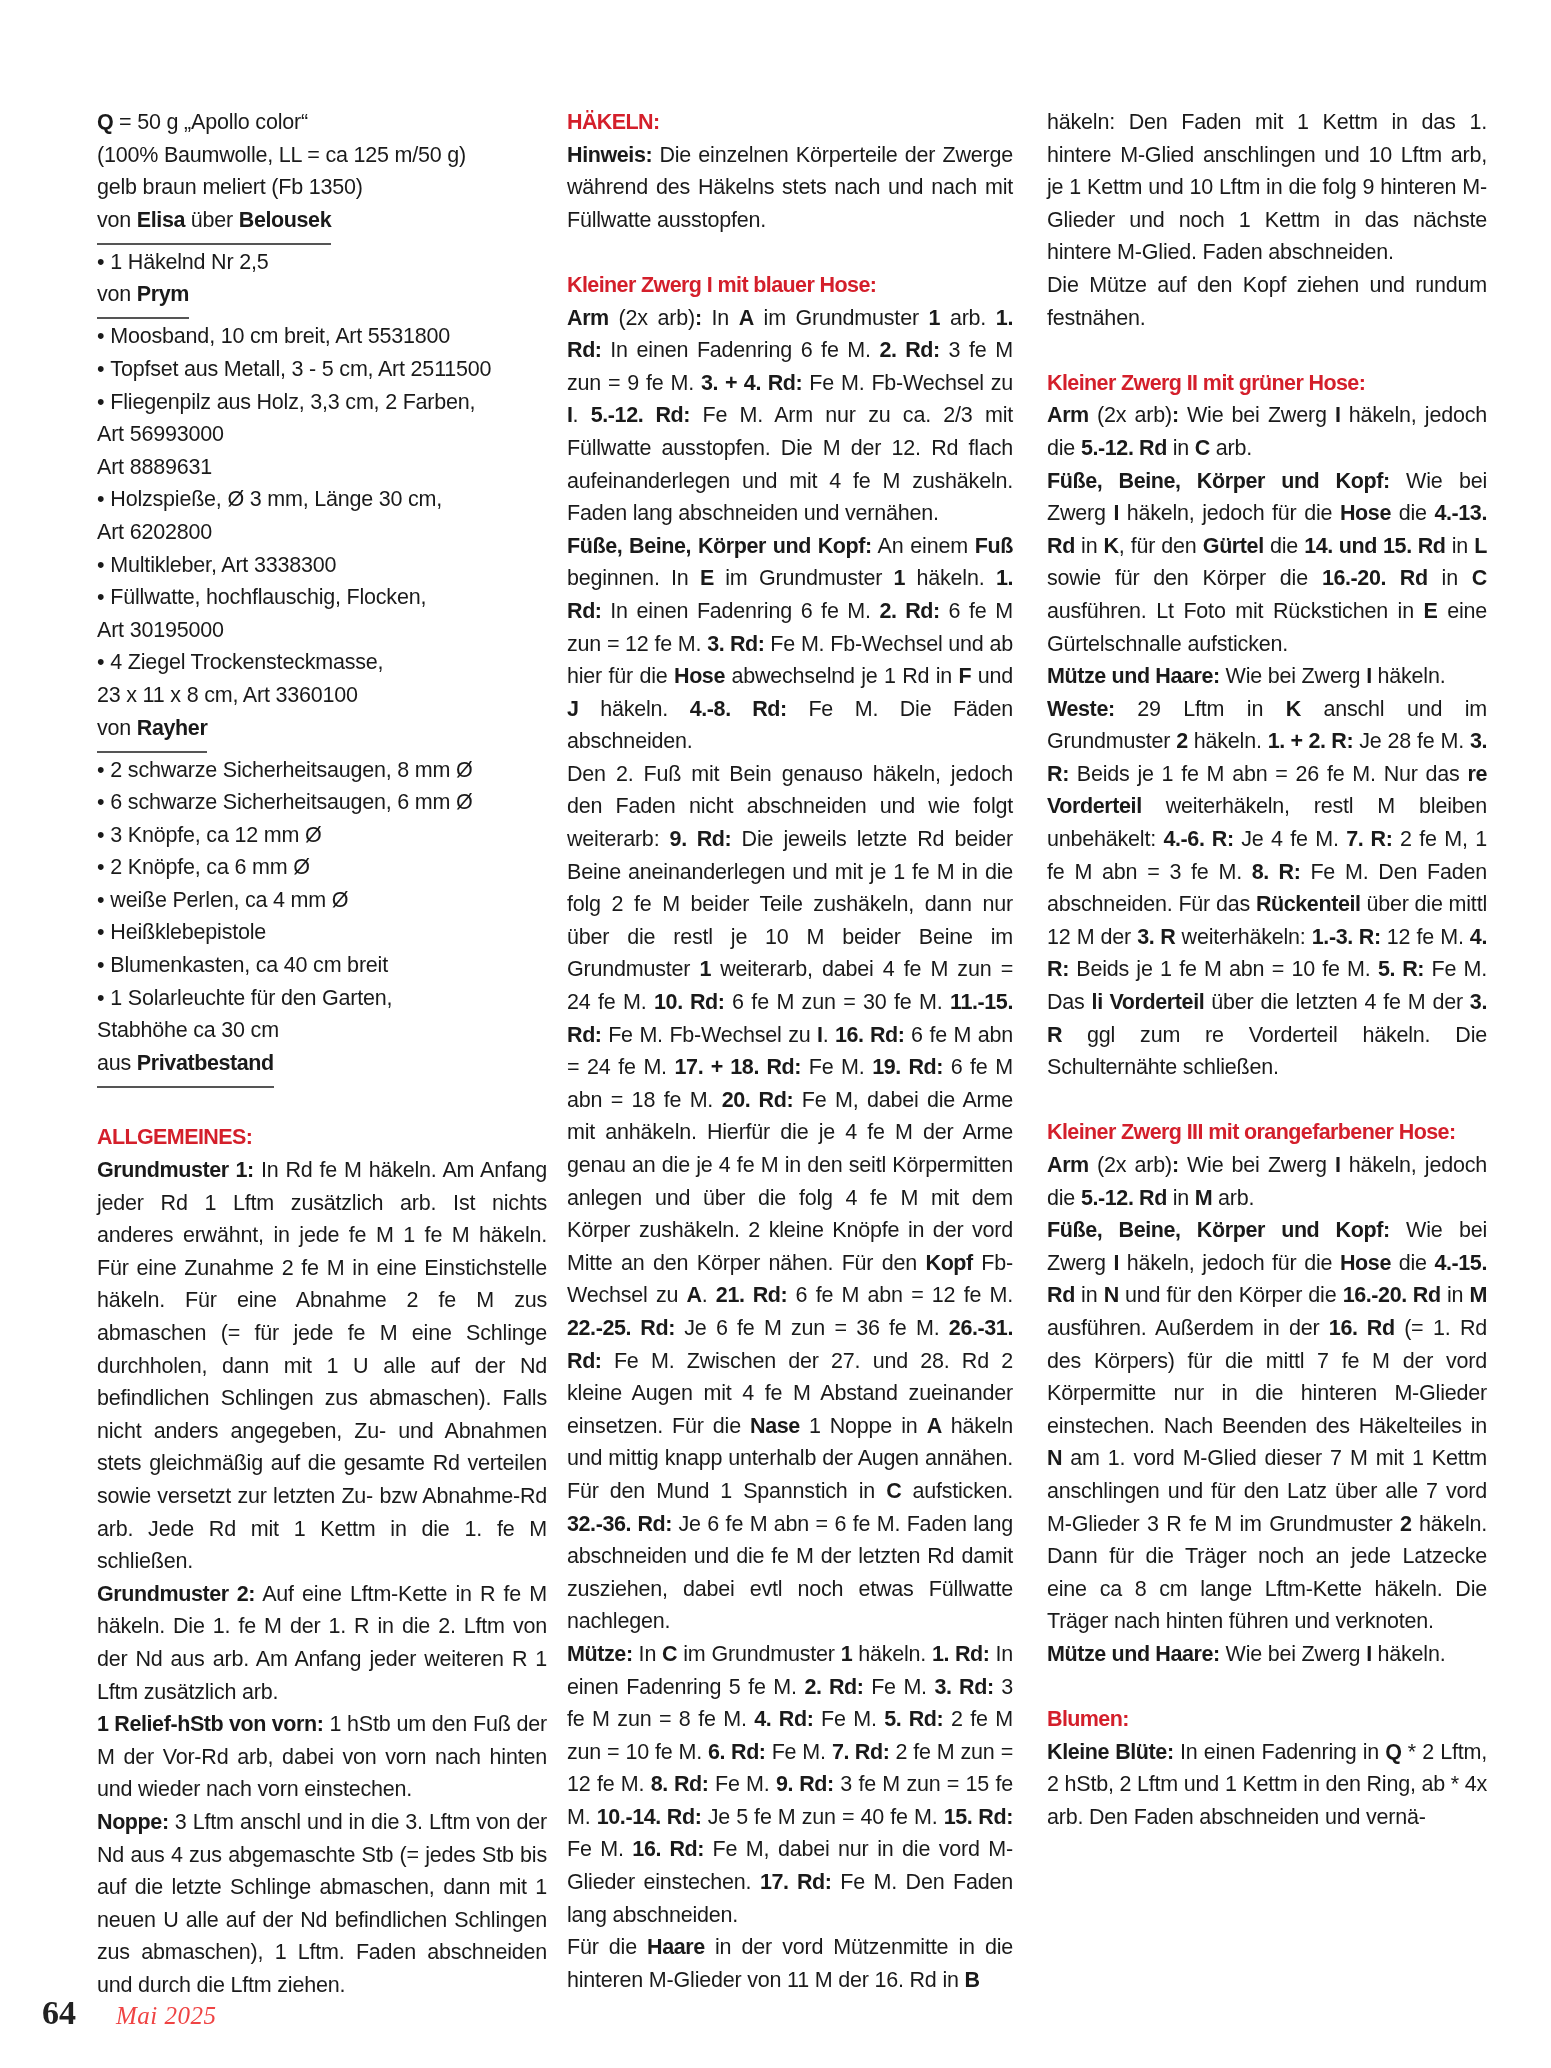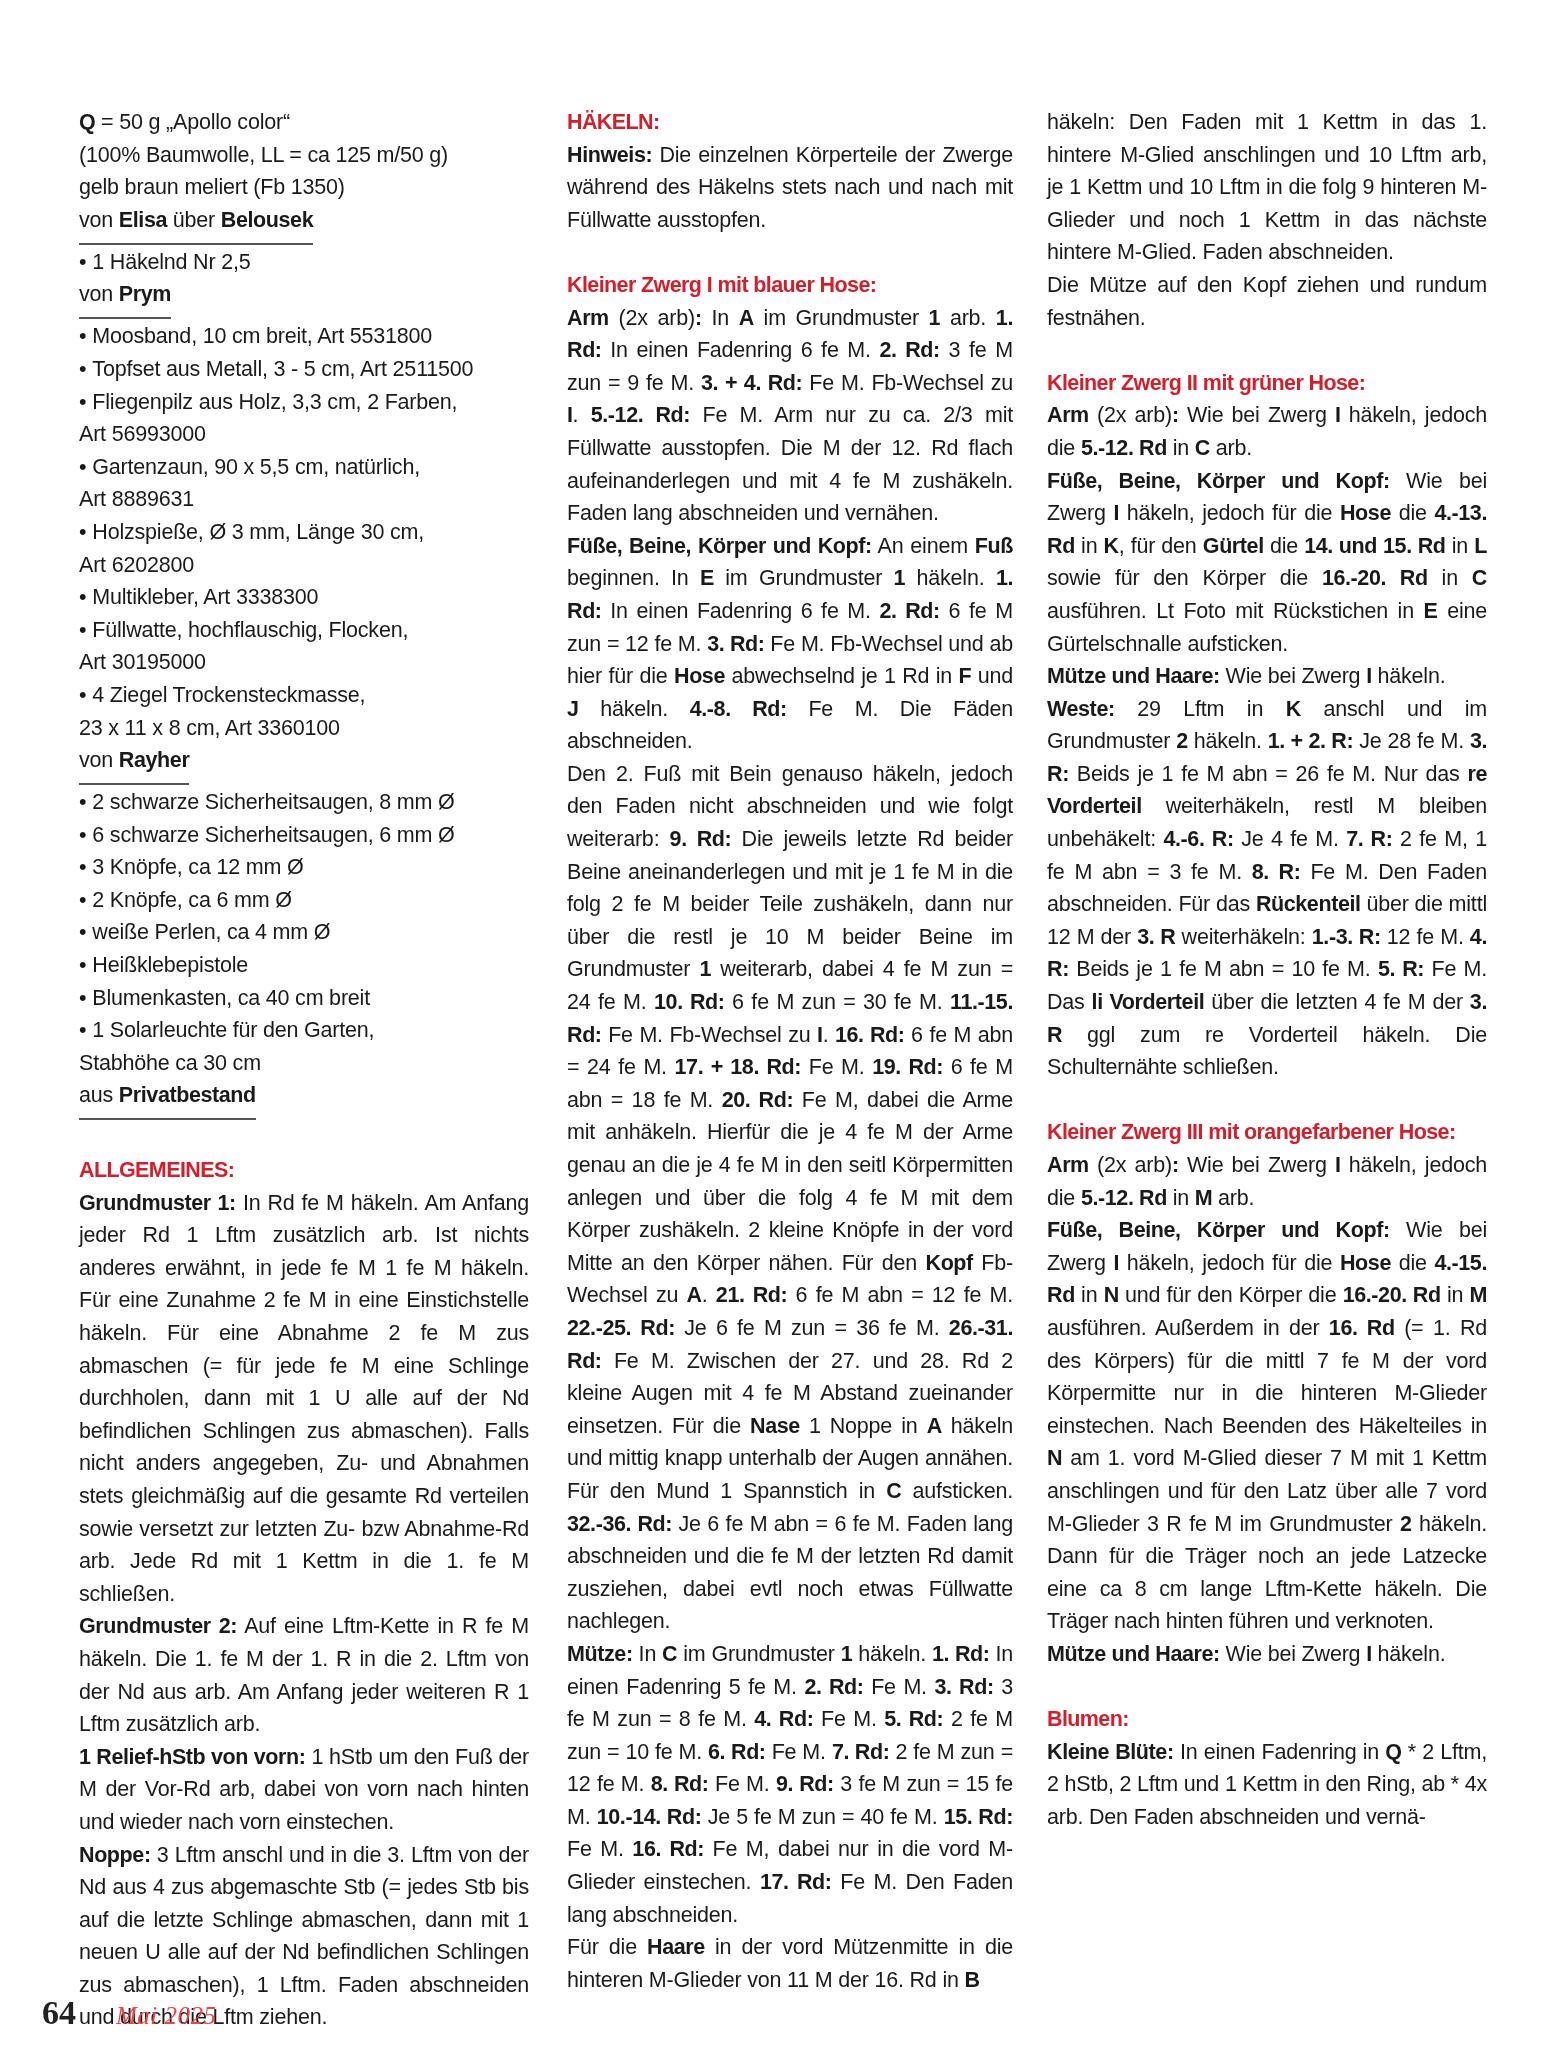--- a/index.html
+++ b/index.html
@@ -3,21 +3,21 @@
 <meta charset="utf-8">
 <style>
   html, body { margin: 0; padding: 0; background: #ffffff; }
   body { width: 1551px; height: 2068px; position: relative; overflow: hidden; color: #1a1a1a; }
   .col {
     position: absolute; top: 106px;
     font-family: "Liberation Sans", sans-serif;
     font-size: 21.5px; line-height: 32.6px;
     letter-spacing: -0.2px;
   }
-  #col1 { left: 79px; width: 450px; }
+  #col1 { left: 97px; width: 450px; }
   #col2 { left: 567px; width: 446px; }
   #col3 { left: 1047px; width: 440px; }
   .p { margin: 0; text-align: justify; text-align-last: left; }
   .h { color: #d41f2b; font-weight: bold; margin: 0; letter-spacing: -0.6px; }
   .gap { height: 32.6px; }
   .b { font-weight: bold; letter-spacing: -0.4px; }
   .src { display: inline-block; border-bottom: 2px solid #555; line-height: 30px; padding-bottom: 8px; margin-bottom: 1px; }
   .item { margin: 0; }
   .bullet::before { content: "\2022"; margin-right: 6px; }
   #footer { position: absolute; left: 42px; top: 1994px; height: 40px; }
@@ -32,21 +32,20 @@
   <p class="item">(100% Baumwolle, LL = ca 125 m/50 g)</p>
   <p class="item">gelb braun meliert (Fb 1350)</p>
   <p class="item"><span class="src"><span>von </span><span class="b">Elisa</span><span> über </span><span class="b">Belousek</span></span></p>
   <p class="item bullet">1 Häkelnd Nr 2,5</p>
   <p class="item"><span class="src"><span>von </span><span class="b">Prym</span></span></p>
   <div id="rayher-list">
       <p class="item bullet">Moosband, 10 cm breit, Art 5531800</p>
       <p class="item bullet">Topfset aus Metall, 3 - 5 cm, Art 2511500</p>
       <p class="item bullet">Fliegenpilz aus Holz, 3,3 cm, 2 Farben,</p>
       <p class="item">Art 56993000</p>
-      <p class="item bullet">Gartenzaun, 90 x 5,5 cm, natürlich,</p>
       <p class="item">Art 8889631</p>
       <p class="item bullet">Holzspieße, Ø 3 mm, Länge 30 cm,</p>
       <p class="item">Art 6202800</p>
       <p class="item bullet">Multikleber, Art 3338300</p>
       <p class="item bullet">Füllwatte, hochflauschig, Flocken,</p>
       <p class="item">Art 30195000</p>
       <p class="item bullet">4 Ziegel Trockensteckmasse,</p>
       <p class="item">23 x 11 x 8 cm, Art 3360100</p>
     </div>
   <p class="item"><span class="src"><span>von </span><span class="b">Rayher</span></span></p>

